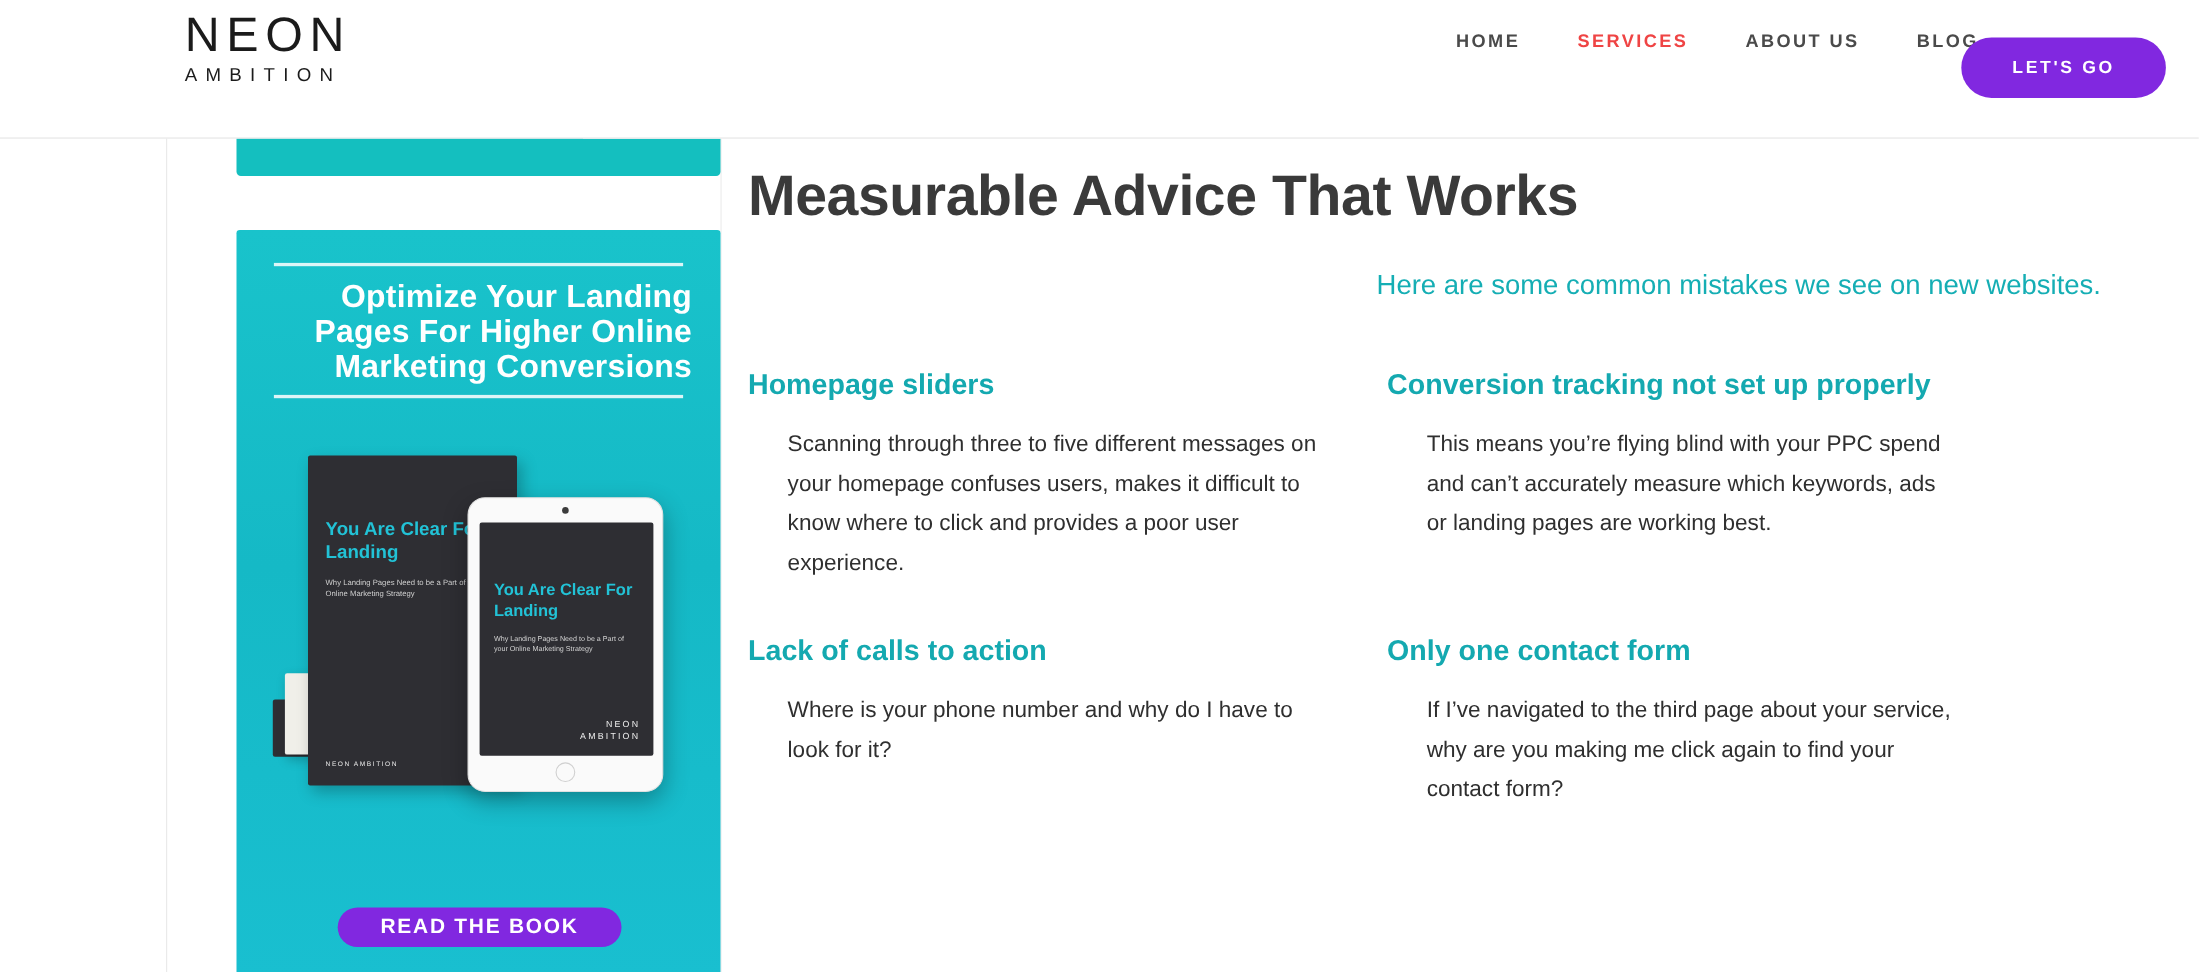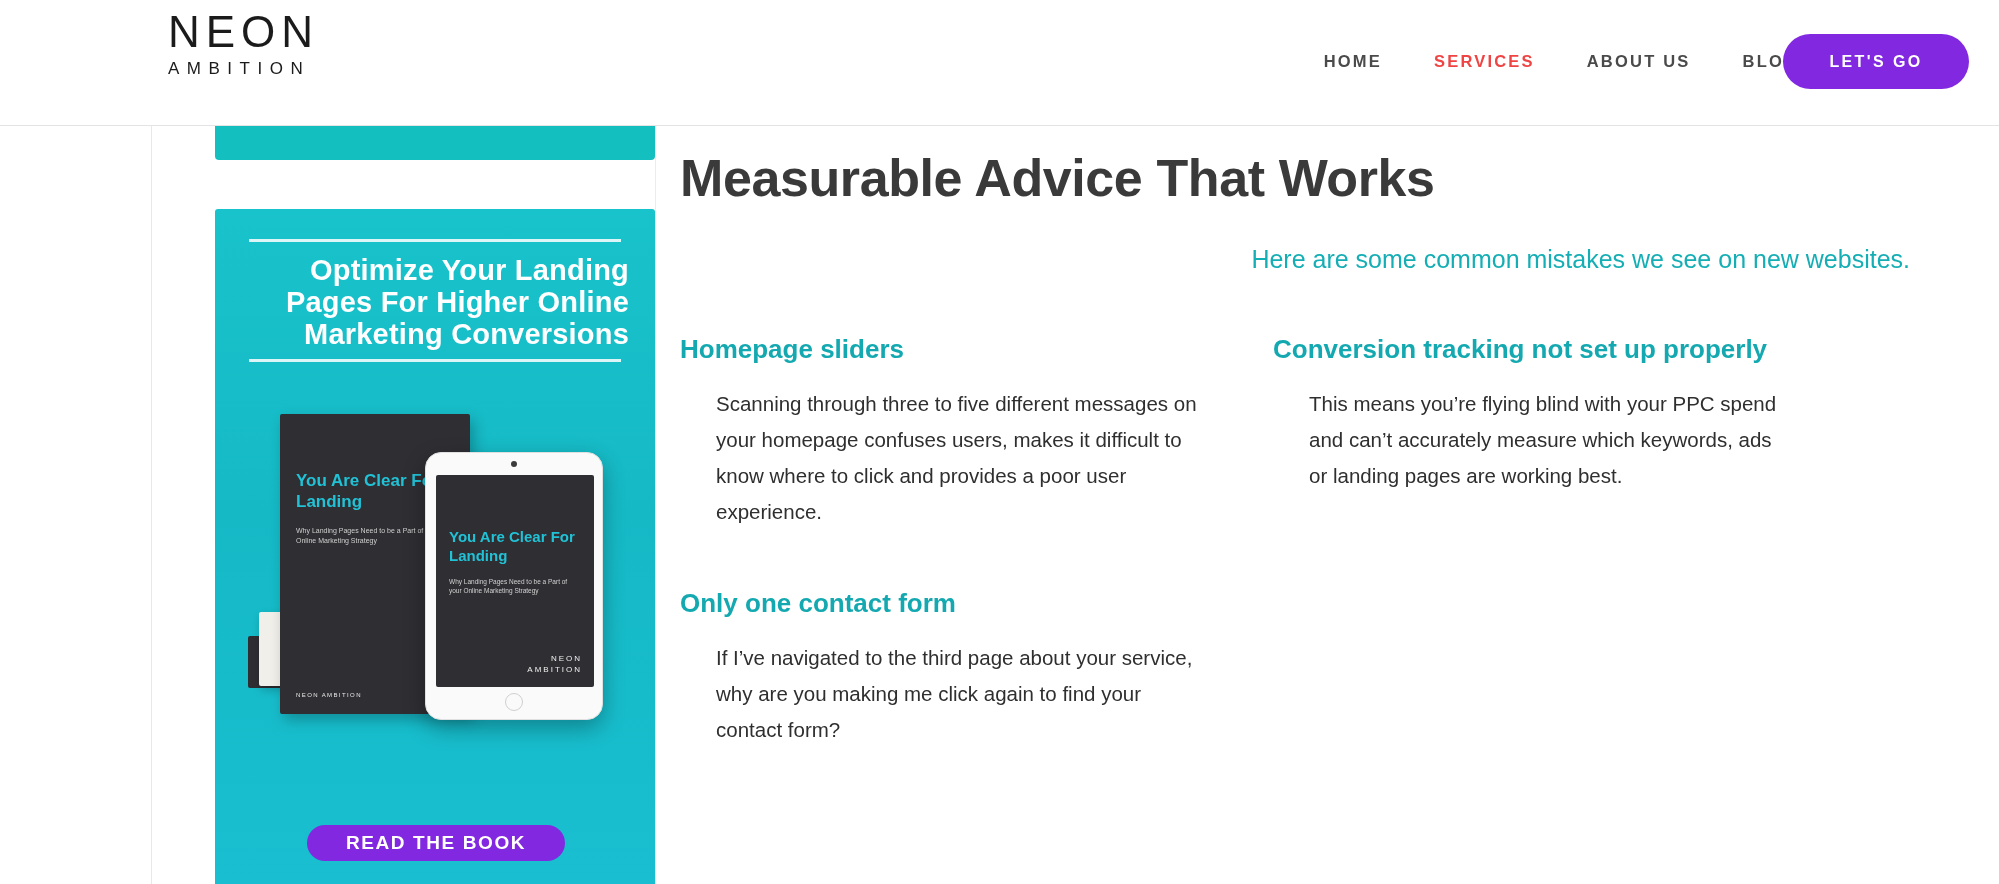--- a/index.html
+++ b/index.html
@@ -56,21 +56,21 @@
     font-size: 17px;
     letter-spacing: 7.5px;
     color: #1b1b1b;
     font-weight: 400;
     line-height: 22px;
     margin-top: 2px;
   }
 
   .nav {
     position: absolute;
-    right: 200px; top: 52px;
+    right: 200px; top: 29px;
     display: flex;
     align-items: center;
     gap: 52px;
   }
   .nav-item {
     font-size: 16.5px;
     letter-spacing: 2.2px;
     font-weight: 700;
     color: #4a4a4a;
     text-transform: uppercase;
@@ -322,21 +322,20 @@
     line-height: 34px;
     text-align: right;
   }
 
   .grid {
     margin-top: 50px;
     display: grid;
     grid-template-columns: 581px 581px;
     column-gap: 0px;
     row-gap: 0px;
-    gap: 12px;
   }
   .cell { padding-right: 60px; }
   .cell-title {
     font-size: 26px;
     font-weight: 800;
     color: #14a9b0;
     line-height: 46px;
   }
   .cell-body {
     margin-top: 14px;
@@ -422,19 +421,23 @@
     <div class="grid">
       <div class="cell">
         <div class="cell-title">Homepage sliders</div>
         <div class="cell-body">Scanning through three to five different messages on your homepage confuses users, makes it difficult to know where to click and provides a poor user experience.</div>
       </div>
       <div class="cell">
         <div class="cell-title">Conversion tracking not set up properly</div>
         <div class="cell-body">This means you’re flying blind with your PPC spend and can’t accurately measure which keywords, ads or landing pages are working best.</div>
       </div>
       <div class="cell row2">
+        <div class="cell-title">Lack of calls to action</div>
+        <div class="cell-body">Where is your phone number and why do I have to look for it?</div>
+      </div>
+      <div class="cell row2">
         <div class="cell-title">Only one contact form</div>
         <div class="cell-body">If I’ve navigated to the third page about your service, why are you making me click again to find your contact form?</div>
       </div>
     </div>
   </div>
 
 </div>
 
 </body></html>

